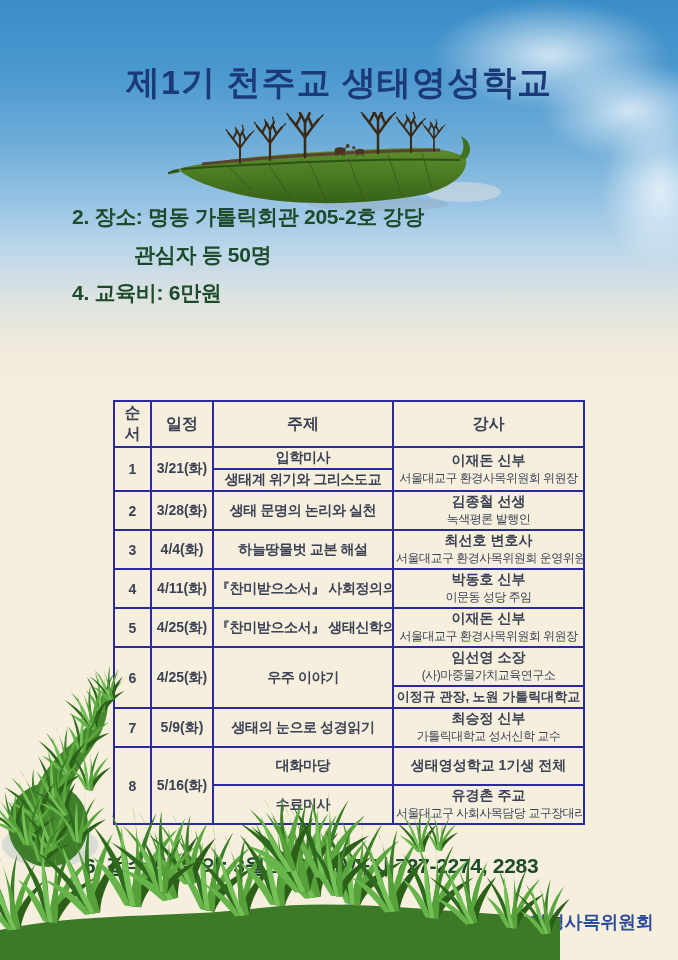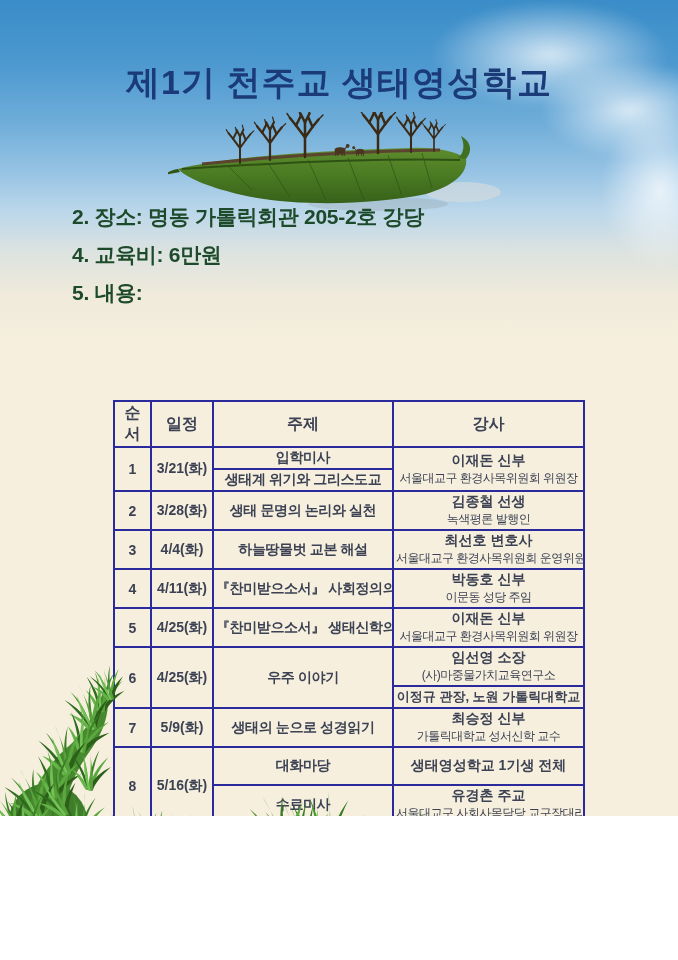--- a/index.html
+++ b/index.html
@@ -1,17 +1,17 @@
 <!DOCTYPE html>
 <html><head>
 <meta charset="utf-8">
 <style>
   html,body{margin:0;padding:0;}
   .poster{
-    position:relative; width:678px; height:816px; overflow:hidden;
+    position:relative; width:678px; height:960px; overflow:hidden;
     font-family:"Liberation Sans", sans-serif;
     background:linear-gradient(180deg,
       #3a8dc8 0%, #4d99d0 8%, #6fadd9 15%, #96c3e4 21%,
       #bcd7ea 26%, #dde3e0 31%, #efeadb 36%, #f6efde 42%, #f6efde 100%);
   }
   .cloud{position:absolute; pointer-events:none;
     background:radial-gradient(ellipse at center, rgba(255,255,255,.75) 0%, rgba(255,255,255,0) 70%);
     filter:blur(3px);}
   .title{
     position:absolute; top:60px; left:0; width:100%; text-align:center;
@@ -90,22 +90,22 @@
       <use href="#tree" transform="translate(210,41) scale(1.45)"></use>
       <use href="#tree" transform="translate(243,40) scale(1.2)"></use>
       <use href="#tree" transform="translate(266,39) scale(0.95)"></use>
 
       <use href="#deer" transform="translate(172,44) scale(1.1)"></use>
       <use href="#deer" transform="translate(192,44) scale(0.9) scale(-1,1)"></use>
     </svg>
 
     <div class="info">
       <div>2. 장소: 명동 가톨릭회관 205-2호 강당</div>
+      <div class="wrap2">관심자 등 50명</div>
       <div>4. 교육비: 6만원</div>
-      <div>5. 내용:</div>
     </div>
 
     <div class="tablewrap">
       <table>
         <colgroup>
             <col style="width:37px">
             <col style="width:62px">
             <col style="width:180px">
             <col style="width:191px">
           </colgroup>

